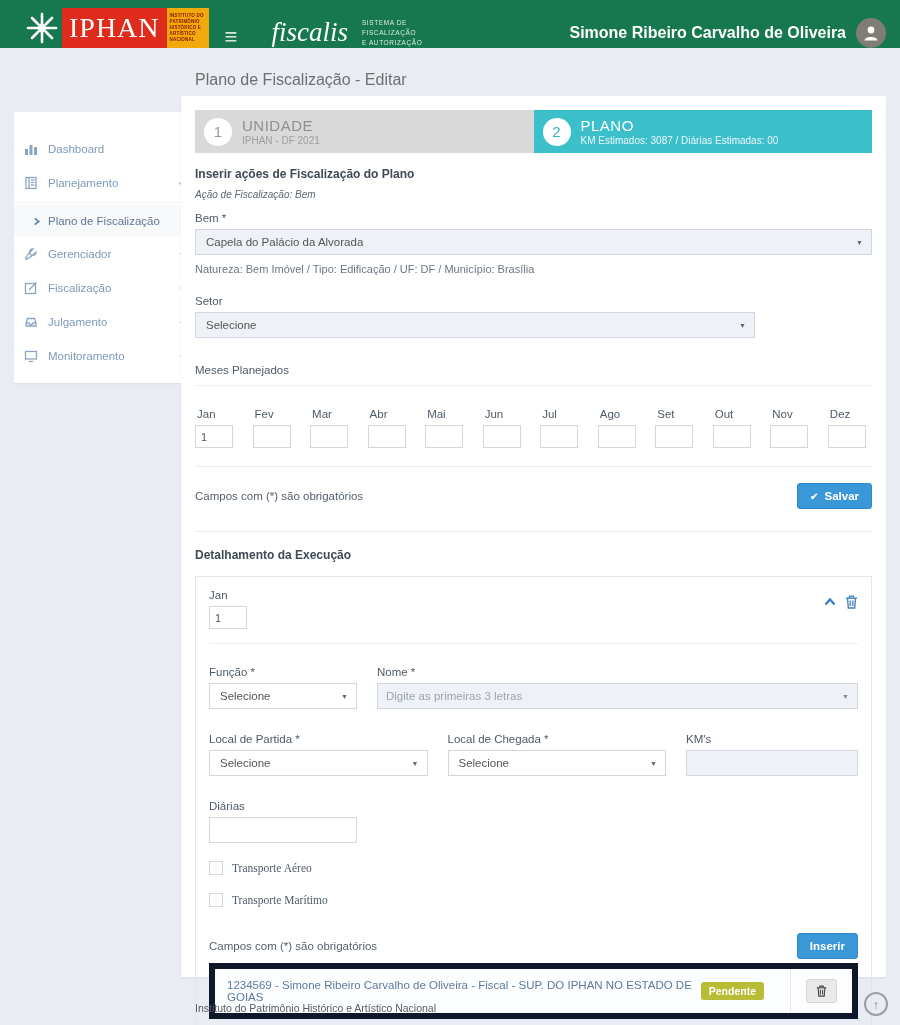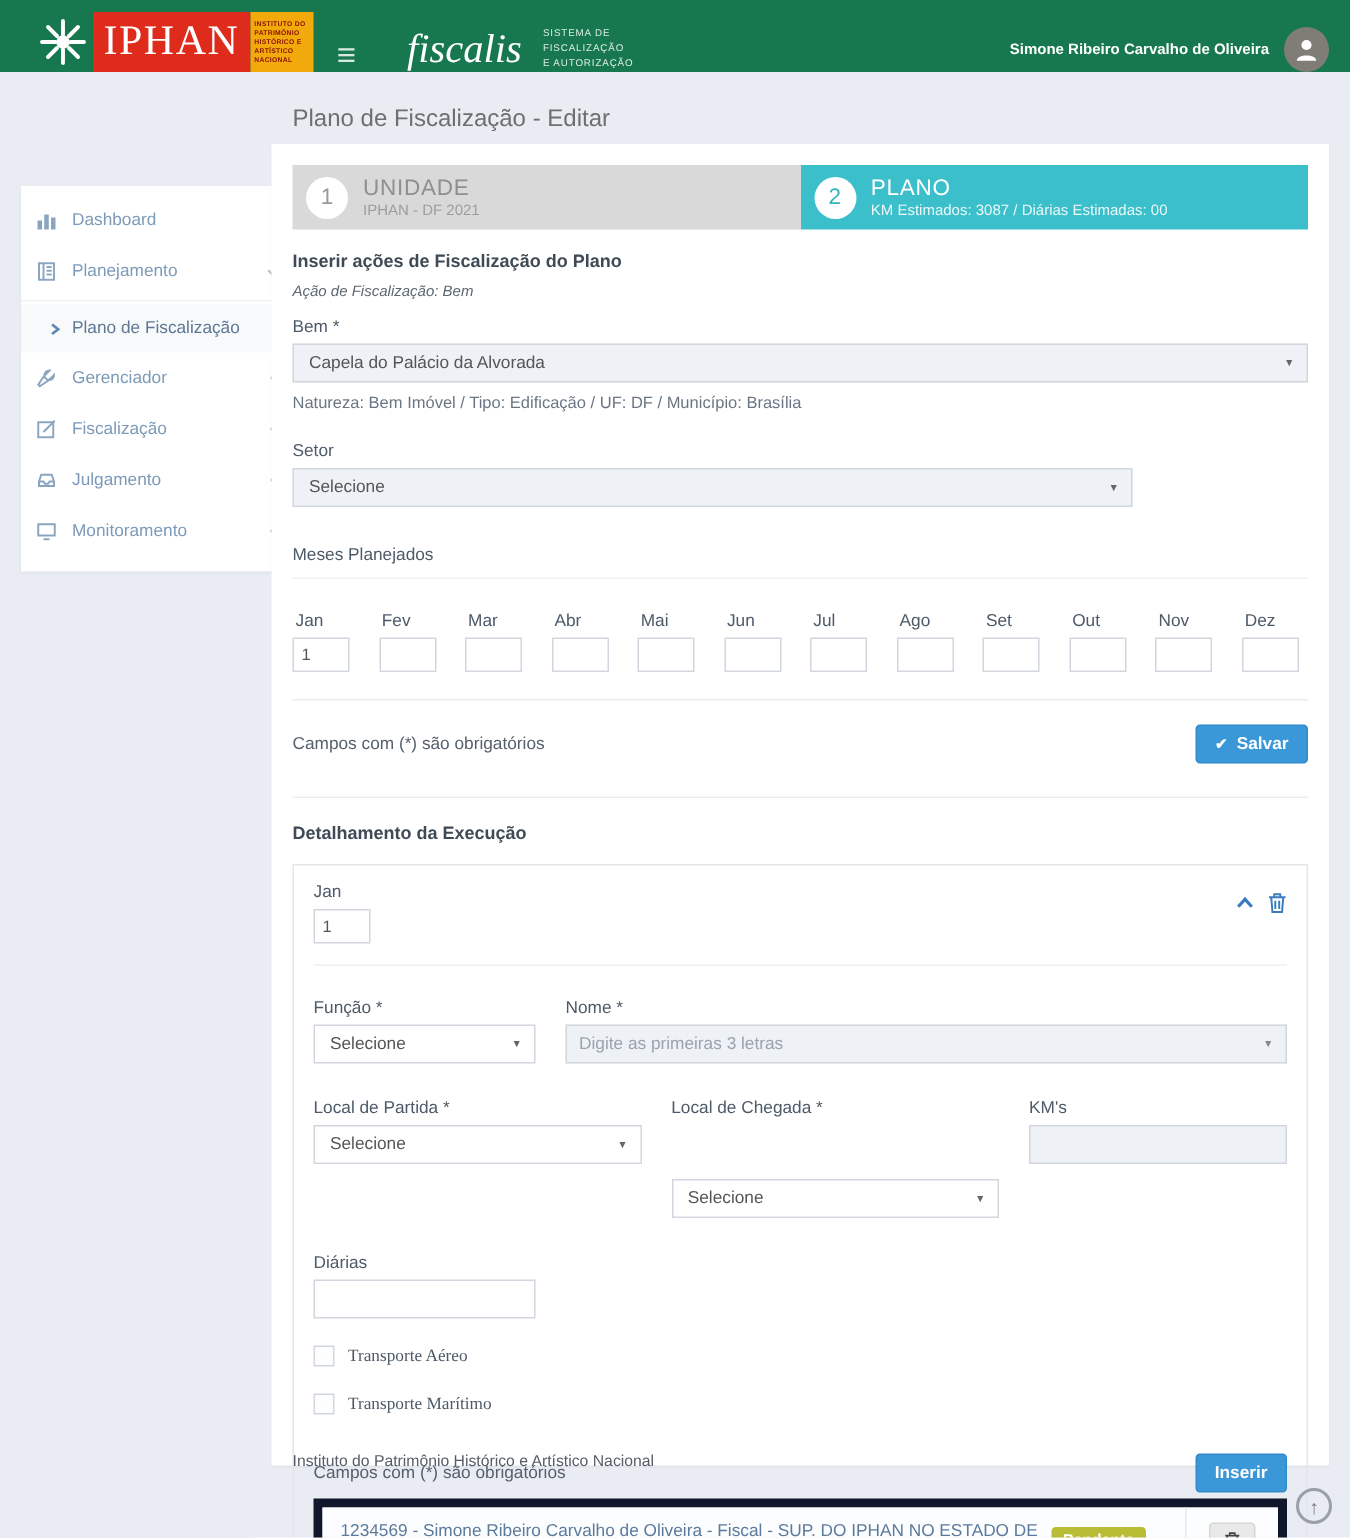--- a/index.html
+++ b/index.html
@@ -35,36 +35,36 @@
   }
   .hamburger { margin-left:16px; color:#d7e8de; font-size:22px; line-height:1; cursor:pointer; }
   .brand {
     margin-left:34px; color:#fff;
     font-family:"Liberation Serif", serif; font-style:italic;
     font-size:27px; font-weight:500;
   }
   .system-name { margin-left:14px; display:flex; flex-direction:column; }
   .system-name span { font-size:6.5px; color:#dcebe3; letter-spacing:.6px; line-height:1.55; }
   .user-area { margin-left:auto; display:flex; align-items:center; gap:10px; }
-  .user-name { color:#fff; font-size:10px; font-weight:bold; }
+  .user-name { color:#fff; font-size:16px; font-weight:bold; }
   .avatar {
     width:30px; height:30px; border-radius:50%; background:#807d77;
     display:flex; align-items:center; justify-content:center;
   }
 
   
   .page-title {
     position:absolute; left:195px; top:71px;
     font-size:16px; color:#6f6f6f;
   }
 
   
   .sidebar {
-    position:absolute; left:14px; top:124px; width:182px;
-    background:#fff; padding:6px 0 10px 0;
+    position:absolute; left:14px; top:112px; width:182px;
+    background:#fff; padding:20px 0 10px 0;
     box-shadow:0 1px 2px rgba(0,0,0,.06);
   }
   .side-item {
     height:34px; display:flex; align-items:center;
     padding:0 10px; color:#7d9ab8; font-size:11.5px; cursor:pointer;
   }
   .side-item .s-icon { width:16px; margin-right:8px; display:flex; color:#8aa5c0; }
   .side-item .chev { margin-left:auto; display:flex; color:#b4c4d4; }
   .side-divider { border-top:1px solid #eef2f6; margin:2px 0; }
   .side-sub {
@@ -183,21 +183,21 @@
     width:62px; border-left:1px solid #e9e9e9; display:flex;
     align-items:center; justify-content:center; background:#fcfdfe;
   }
   .trash-btn {
     background:#e9e9e9; border:1px solid #d6d6d6; border-radius:3px;
     padding:5px 9px; cursor:pointer; color:#444; display:flex;
   }
 
   
   .footer-text {
-    position:absolute; left:195px; top:968px; font-size:10.5px; color:#565d66;
+    position:absolute; left:195px; top:1002px; font-size:10.5px; color:#565d66;
   }
   .up-button {
     position:absolute; right:12px; top:992px;
     width:24px; height:24px; border:2px solid #9aa0a8; border-radius:50%;
     display:flex; align-items:center; justify-content:center;
     color:#7a8088; font-size:13px; cursor:pointer; background:transparent;
   }
 </style>
 </head>
 <body>
@@ -449,21 +449,21 @@
     </div>
 
     <div class="form-row" style="margin-top:12px;">
       <div class="fgroup" style="width:258px;">
         <div class="f-label">Local de Partida *</div>
         <div class="select white">
           <span>Selecione</span>
           <span class="arrow">▼</span>
         </div>
       </div>
-      <div class="fgroup" style="width:258px;gap:36px;">
+      <div class="fgroup" style="width:258px;">
         <div class="f-label">Local de Chegada *</div>
         <div class="select white">
           <span>Selecione</span>
           <span class="arrow">▼</span>
         </div>
       </div>
       <div class="fgroup" style="flex:1;">
         <div class="f-label">KM's</div>
         <input class="input disabled" style="">
       </div>

